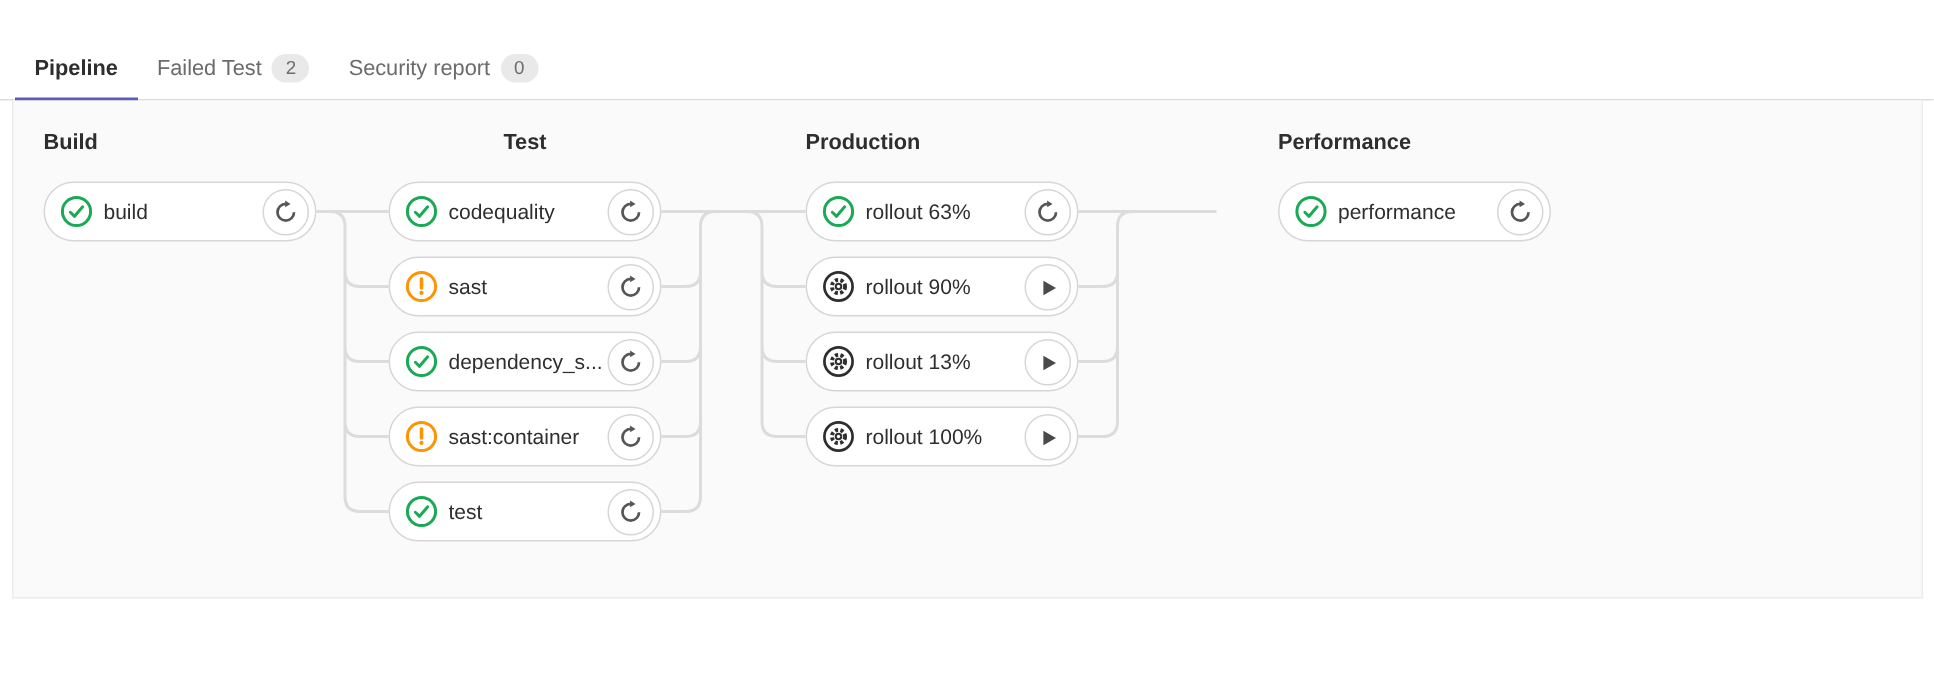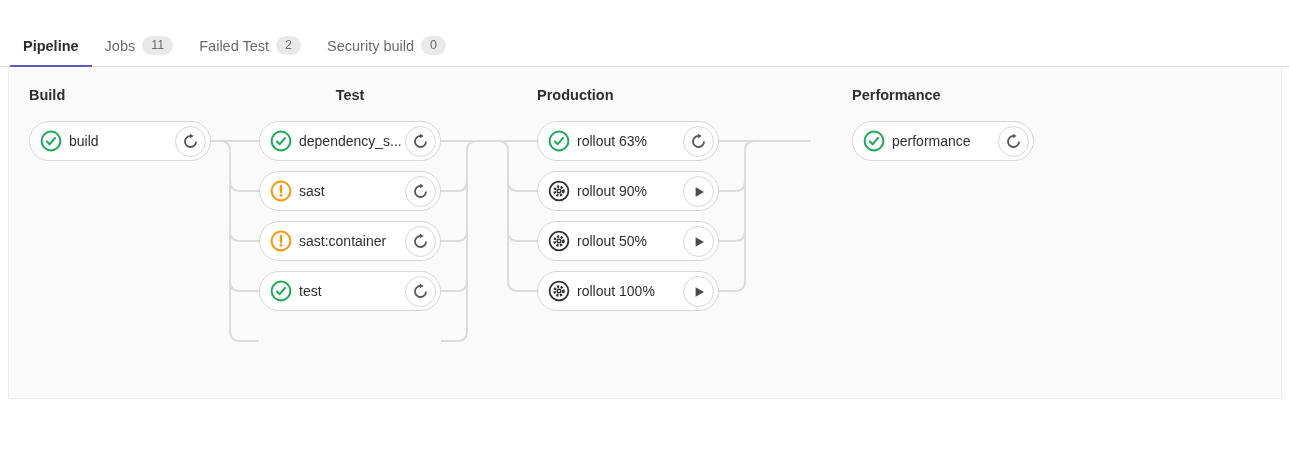--- a/index.html
+++ b/index.html
@@ -33,32 +33,28 @@
 <div class="page">
   <div class="top-box"></div>
 
   <div class="tabs-wrap">
     <nav class="tabs-row" id="tabs-row">
   <a class="tab active">
     <span class="tab-label">Pipeline</span>
 
   </a>
 
-  <a class="tab">
-    <span class="tab-label">Jobs</span>
-    <span class="tab-badge">11</span>
-  </a>
 
   <a class="tab">
     <span class="tab-label">Failed Test</span>
     <span class="tab-badge">2</span>
   </a>
 
   <a class="tab">
-    <span class="tab-label">Security build</span>
+    <span class="tab-label">Security report</span>
     <span class="tab-badge">0</span>
   </a>
 </nav>
   </div>
 
   <div class="graph" id="graph">
     <svg class="connectors" id="connectors" width="1272" height="331" viewBox="0 0 1272 331">
         <path d="M202,74 H250 M211,74 Q221,74 221,84 V114 Q221,124 231,124 H250 M211,74 Q221,74 221,84 V164 Q221,174 231,174 H250 M211,74 Q221,74 221,84 V214 Q221,224 231,224 H250 M211,74 Q221,74 221,84 V264 Q221,274 231,274 H250 M432,74 H528 M432,124 H448 Q458,124 458,114 V84 Q458,74 468,74 M432,174 H448 Q458,174 458,164 V84 Q458,74 468,74 M432,224 H448 Q458,224 458,214 V84 Q458,74 468,74 M432,274 H448 Q458,274 458,264 V84 Q458,74 468,74 M489,74 Q499,74 499,84 V114 Q499,124 509,124 H528 M489,74 Q499,74 499,84 V164 Q499,174 509,174 H528 M489,74 Q499,74 499,84 V214 Q499,224 509,224 H528 M710,74 H802 M710,124 H726 Q736,124 736,114 V84 Q736,74 746,74 M710,174 H726 Q736,174 736,164 V84 Q736,74 746,74 M710,224 H726 Q736,224 736,214 V84 Q736,74 746,74" fill="none" stroke="#dcdcdc" stroke-width="2"></path>
       </svg>
     <div id="stages">
@@ -81,48 +77,65 @@
                   </svg>
                 </span>
               </button>
   </div>
 </div>
   </div>
 
   <div class="stage" style="left: 250px; text-align: center;">
     <div class="stage-name">Test</div>
     <div class="stage-jobs">
-
-  <div class="job-pill">
-    <span class="status-icon">
-                <svg width="22" height="22" viewBox="0 0 22 22">
-                  <circle cx="11" cy="11" r="9.4" fill="#fff" stroke="#1aaa55" stroke-width="2"></circle>
-                  <path d="M6.9 11.5 L9.7 14.2 L15.1 7.9" fill="none" stroke="#1aaa55" stroke-width="2" stroke-linecap="round" stroke-linejoin="round"></path>
-                </svg>
-              </span>
-    <span class="job-label">dependency_s...</span>
+  <div class="job-pill">
+    <span class="status-icon">
+                <svg width="22" height="22" viewBox="0 0 22 22">
+                  <circle cx="11" cy="11" r="9.4" fill="#fff" stroke="#1aaa55" stroke-width="2"></circle>
+                  <path d="M6.9 11.5 L9.7 14.2 L15.1 7.9" fill="none" stroke="#1aaa55" stroke-width="2" stroke-linecap="round" stroke-linejoin="round"></path>
+                </svg>
+              </span>
+    <span class="job-label">codequality</span>
     <button class="action-btn">
                 <span>
                   <svg width="17" height="17" viewBox="0 0 16 16">
                     <path d="M13.2 8 A5.2 5.2 0 1 1 8 2.8" fill="none" stroke="#565656" stroke-width="1.7"></path>
                     <path d="M7.6 0.7 L11 2.8 L7.6 4.9 Z" fill="#565656"></path>
                   </svg>
                 </span>
               </button>
   </div>
 
   <div class="job-pill">
     <span class="status-icon">
                 <svg width="22" height="22" viewBox="0 0 22 22">
                   <circle cx="11" cy="11" r="9.4" fill="#fff" stroke="#fc9403" stroke-width="2"></circle>
                   <path d="M11 6 L11 12" stroke="#fc9403" stroke-width="2.4" stroke-linecap="round"></path>
                   <circle cx="11" cy="15.3" r="1.4" fill="#fc9403"></circle>
                 </svg>
               </span>
     <span class="job-label">sast</span>
+    <button class="action-btn">
+                <span>
+                  <svg width="17" height="17" viewBox="0 0 16 16">
+                    <path d="M13.2 8 A5.2 5.2 0 1 1 8 2.8" fill="none" stroke="#565656" stroke-width="1.7"></path>
+                    <path d="M7.6 0.7 L11 2.8 L7.6 4.9 Z" fill="#565656"></path>
+                  </svg>
+                </span>
+              </button>
+  </div>
+
+  <div class="job-pill">
+    <span class="status-icon">
+                <svg width="22" height="22" viewBox="0 0 22 22">
+                  <circle cx="11" cy="11" r="9.4" fill="#fff" stroke="#1aaa55" stroke-width="2"></circle>
+                  <path d="M6.9 11.5 L9.7 14.2 L15.1 7.9" fill="none" stroke="#1aaa55" stroke-width="2" stroke-linecap="round" stroke-linejoin="round"></path>
+                </svg>
+              </span>
+    <span class="job-label">dependency_s...</span>
     <button class="action-btn">
                 <span>
                   <svg width="17" height="17" viewBox="0 0 16 16">
                     <path d="M13.2 8 A5.2 5.2 0 1 1 8 2.8" fill="none" stroke="#565656" stroke-width="1.7"></path>
                     <path d="M7.6 0.7 L11 2.8 L7.6 4.9 Z" fill="#565656"></path>
                   </svg>
                 </span>
               </button>
   </div>
 
@@ -207,21 +220,21 @@
 
   <div class="job-pill">
     <span class="status-icon">
                 <svg width="22" height="22" viewBox="0 0 22 22">
                   <circle cx="11" cy="11" r="9.4" fill="#fff" stroke="#2e2e2e" stroke-width="1.8"></circle>
                   <circle cx="11" cy="11" r="4.4" fill="none" stroke="#2e2e2e" stroke-width="2.6" stroke-dasharray="2.1 1.55"></circle>
                   <circle cx="11" cy="11" r="2.5" fill="#2e2e2e"></circle>
                   <circle cx="11" cy="11" r="1.1" fill="#fff"></circle>
                 </svg>
               </span>
-    <span class="job-label">rollout 50%</span>
+    <span class="job-label">rollout 13%</span>
     <button class="action-btn">
                 <span>
                   <svg width="14" height="14" viewBox="0 0 14 14">
                     <path d="M3.6 2.2 L12 7 L3.6 11.8 Z" fill="#4a4a4a"></path>
                   </svg>
                 </span>
               </button>
   </div>
 
   <div class="job-pill">

